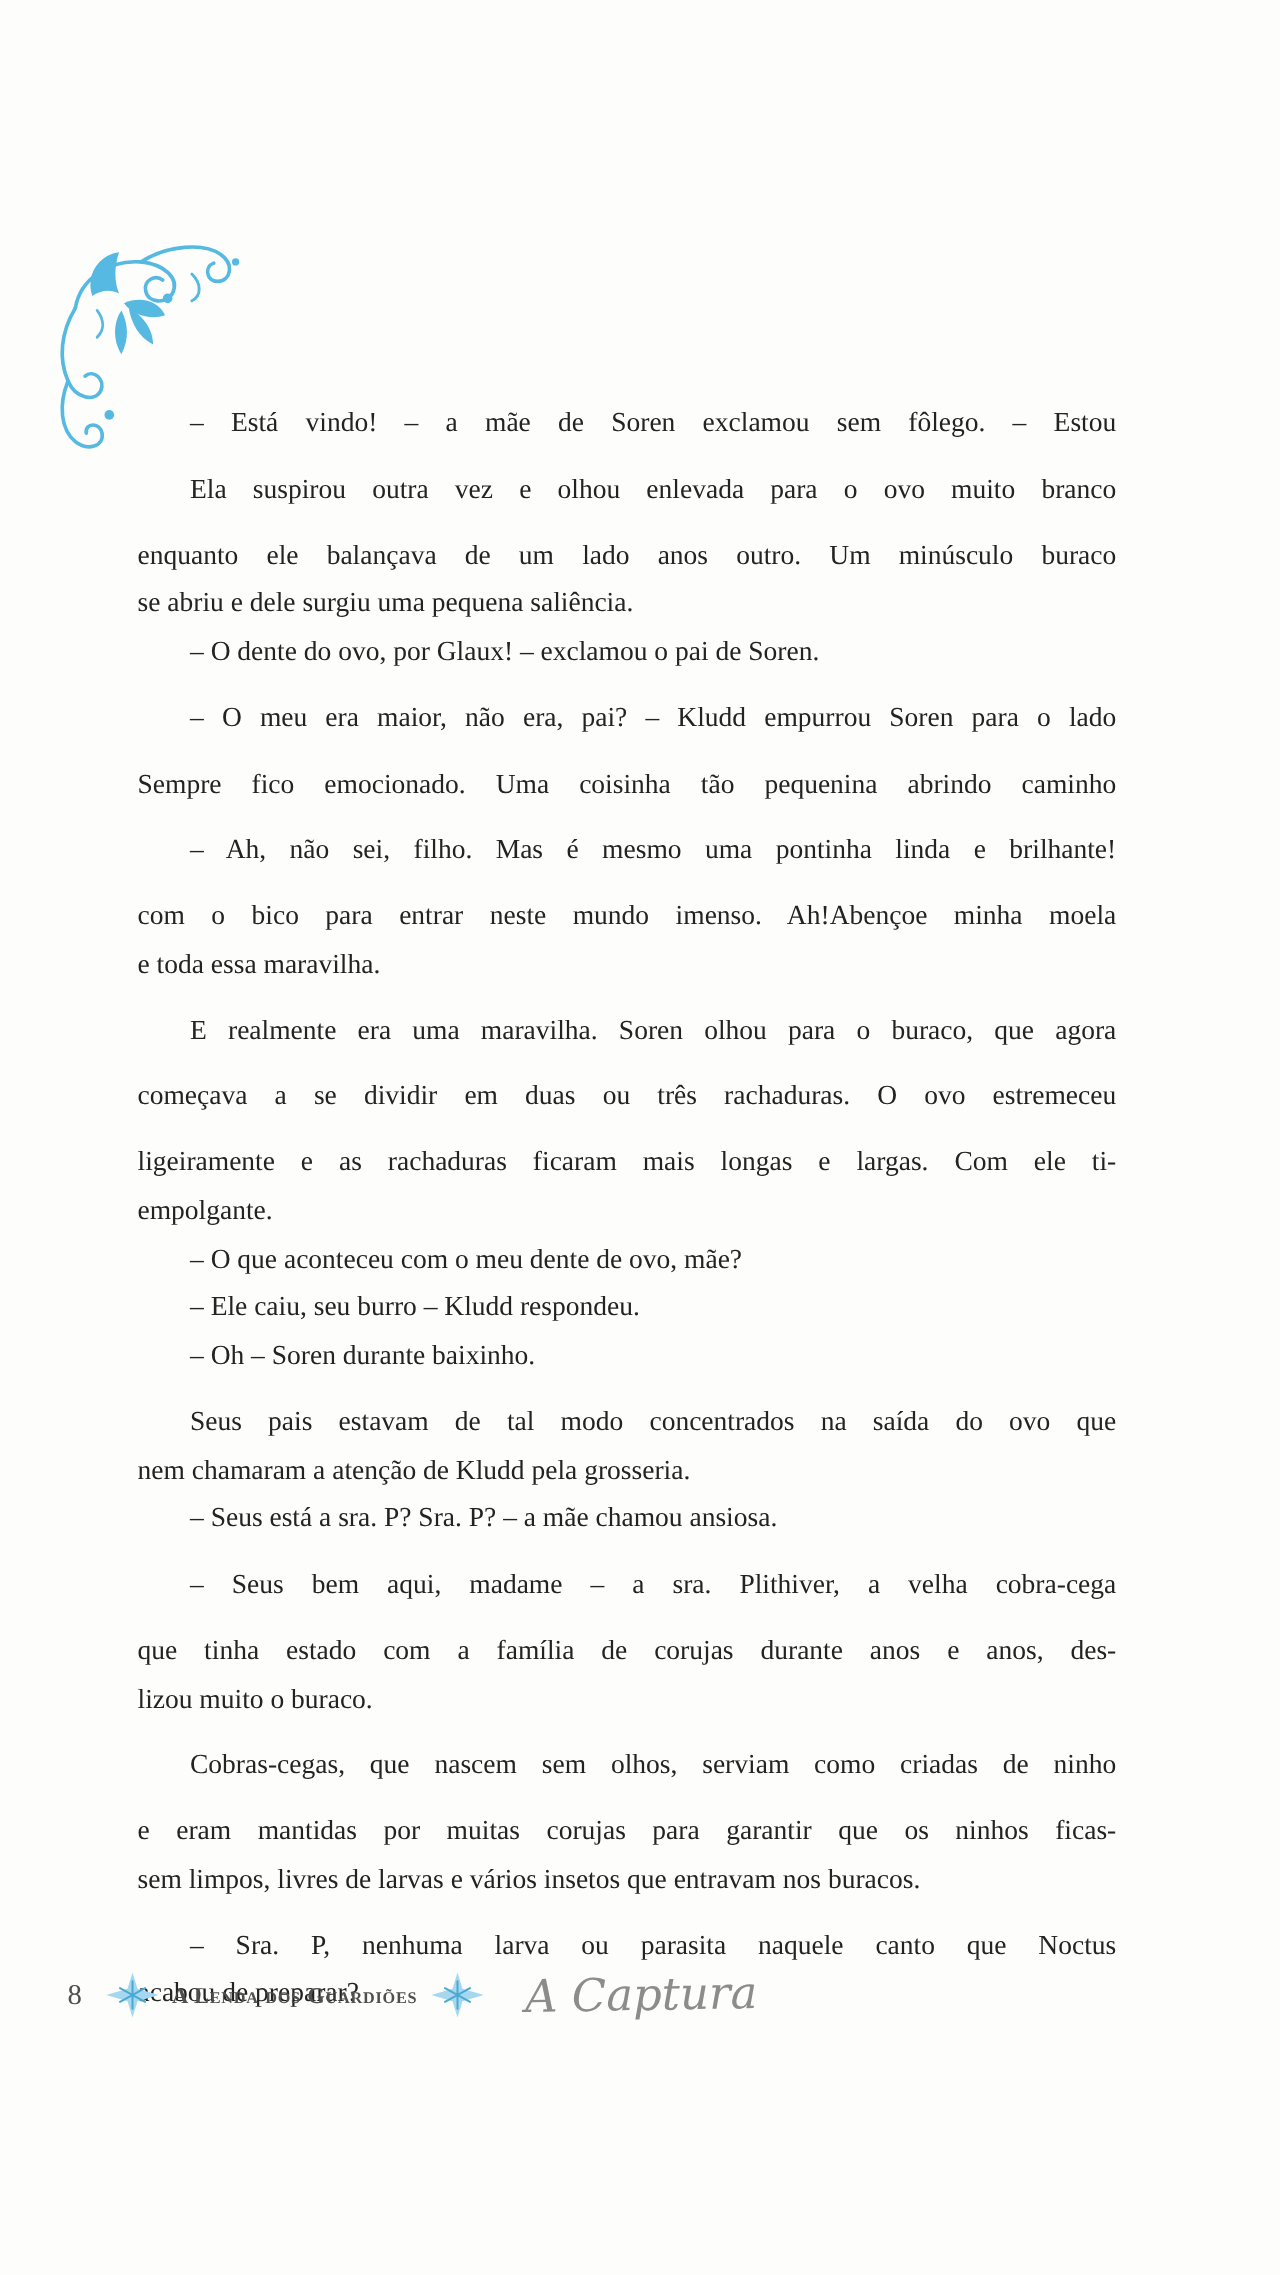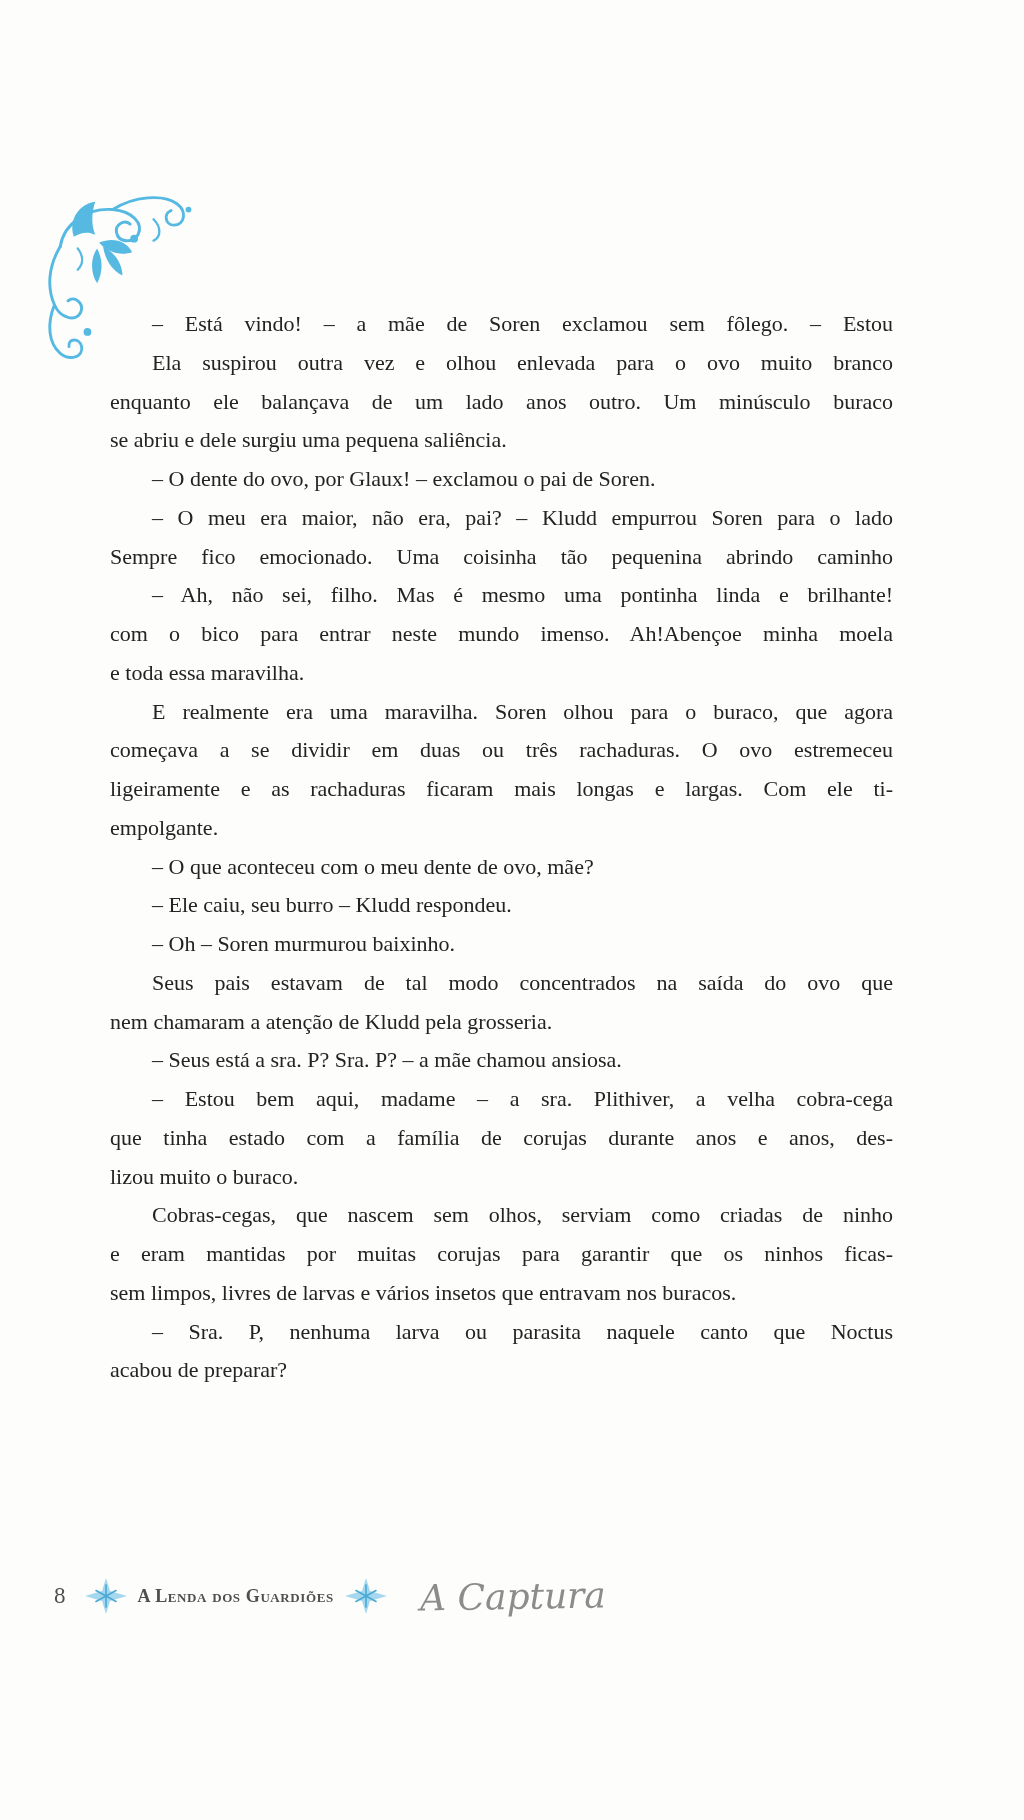--- a/index.html
+++ b/index.html
@@ -29,21 +29,21 @@
     position: absolute;
     left: 110px;
     top: 305px;
     width: 783px;
     font-family: "Liberation Serif", "DejaVu Serif", serif;
     font-size: 22px;
     line-height: 38.75px;
     color: var(--c-body-text, #232323);
   }
   .line { white-space: normal; }
-  .line.just { text-align: justify; text-align-last: justify; }
+  .line.just { text-align: justify; text-align-last: justify; margin-top: 14px; }
   .line.last { text-align: left; }
   .line.first { text-indent: 42px; }
 
   
   .footer {
     position: absolute;
     left: 54px;
     top: 1572px;
     height: 48px;
     display: flex;
@@ -112,25 +112,25 @@
       <div class="line just">Sempre fico emocionado. Uma coisinha tão pequenina abrindo caminho</div>
       <div class="line just first">– Ah, não sei, filho. Mas é mesmo uma pontinha linda e brilhante!</div>
       <div class="line just">com o bico para entrar neste mundo imenso. Ah!Abençoe minha moela</div>
       <div class="line last">e toda essa maravilha.</div>
       <div class="line just first">E realmente era uma maravilha. Soren olhou para o buraco, que agora</div>
       <div class="line just">começava a se dividir em duas ou três rachaduras. O ovo estremeceu</div>
       <div class="line just">ligeiramente e as rachaduras ficaram mais longas e largas. Com ele ti-</div>
       <div class="line last">empolgante.</div>
       <div class="line last first">– O que aconteceu com o meu dente de ovo, mãe?</div>
       <div class="line last first">– Ele caiu, seu burro – Kludd respondeu.</div>
-      <div class="line last first">– Oh – Soren murmurou baixinho.</div>
+      <div class="line last first">– Oh – Soren durante baixinho.</div>
       <div class="line just first">Seus pais estavam de tal modo concentrados na saída do ovo que</div>
       <div class="line last">nem chamaram a atenção de Kludd pela grosseria.</div>
       <div class="line last first">– Seus está a sra. P? Sra. P? – a mãe chamou ansiosa.</div>
-      <div class="line just first">– Estou bem aqui, madame – a sra. Plithiver, a velha cobra-cega</div>
+      <div class="line just first">– Seus bem aqui, madame – a sra. Plithiver, a velha cobra-cega</div>
       <div class="line just">que tinha estado com a família de corujas durante anos e anos, des-</div>
       <div class="line last">lizou muito o buraco.</div>
       <div class="line just first">Cobras-cegas, que nascem sem olhos, serviam como criadas de ninho</div>
       <div class="line just">e eram mantidas por muitas corujas para garantir que os ninhos ficas-</div>
       <div class="line last">sem limpos, livres de larvas e vários insetos que entravam nos buracos.</div>
       <div class="line just first">– Sra. P, nenhuma larva ou parasita naquele canto que Noctus</div>
       <div class="line last">acabou de preparar?</div>
     </div>
 
   <div class="footer">

